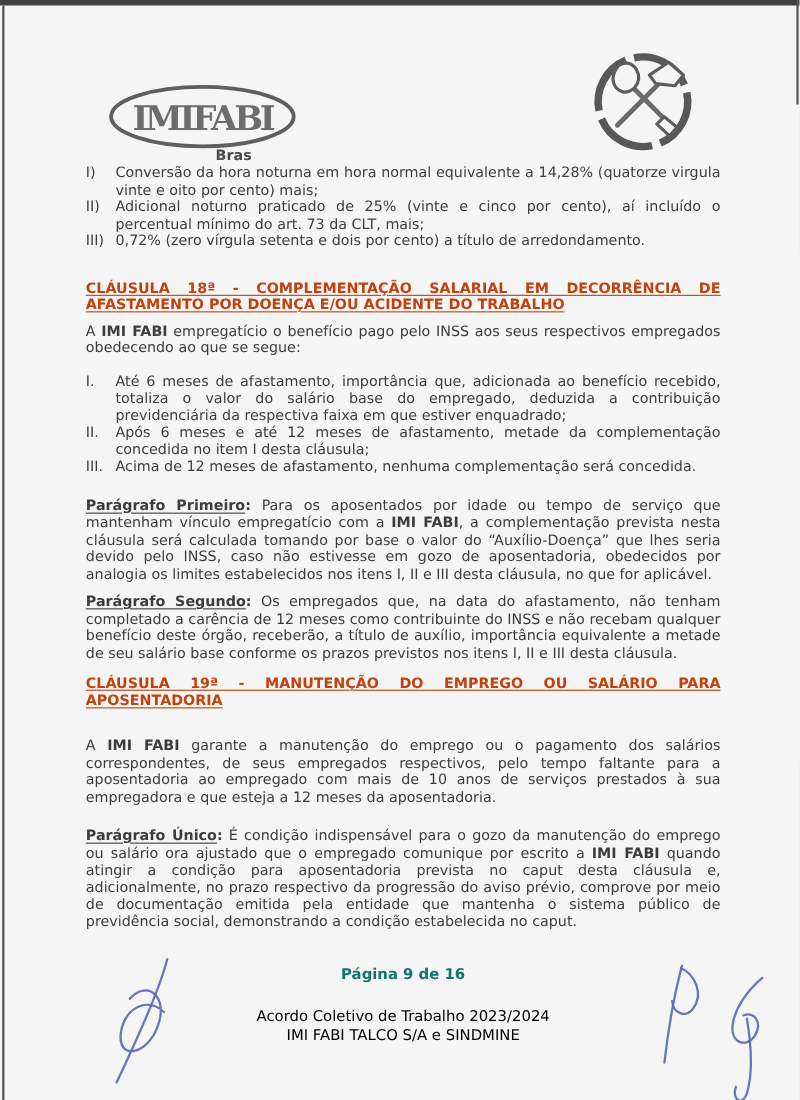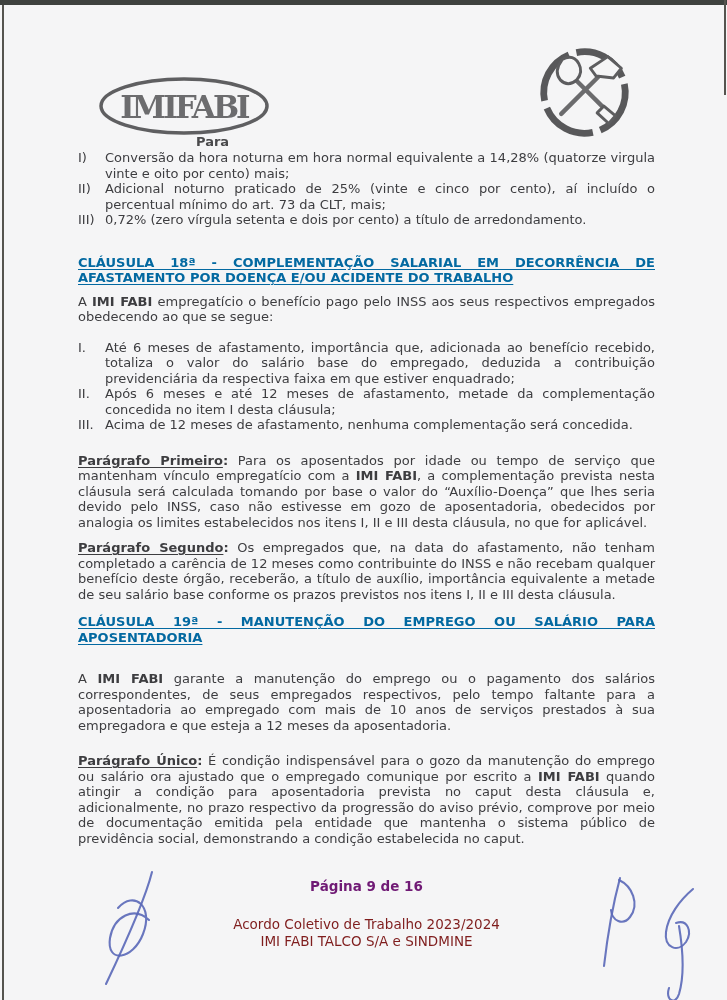--- a/index.html
+++ b/index.html
@@ -34,36 +34,36 @@
   }
   .emblem { position:absolute; left:536px; top:44px; width:97px; height:97px; }
 
   
   .content { padding:0 72px 0 78px; font-size:13px; line-height:15.5px; }
   .jp { text-align:justify; margin:0; }
   .hang { display:flex; }
   .hang .mk { flex:0 0 27px; }
   .hang .tx { flex:1; text-align:justify; }
   .clause-title {
-    font-weight:bold; color:#0369a1;
+    font-weight:bold; color:#c2410c;
     text-decoration:underline; text-underline-offset:2px;
     margin-top:27px;
   }
   .clause-title .l1 { text-align:justify; text-align-last:justify; }
   .mt8  { margin-top:8px; }
   .mt9  { margin-top:26px; }
   .mt10 { margin-top:10px; }
   .mt15 { margin-top:15px; }
   .mt17 { margin-top:20px; }
   .mt18 { margin-top:18px; }
   .mt20 { margin-top:20px; }
 
   
-  .page-label { margin-top:33px; text-align:center; font-weight:bold; font-size:13.5px; color:#701a75; }
-  .doc-footer { margin-top:21px; text-align:center; font-size:13.5px; line-height:17px; color:#7f1d1d; }
+  .page-label { margin-top:33px; text-align:center; font-weight:bold; font-size:13.5px; color:#0f766e; }
+  .doc-footer { margin-top:21px; text-align:center; font-size:13.5px; line-height:17px; color:#000000; }
 
   
   .signatures { position:absolute; inset:0; width:727px; height:1000px; pointer-events:none; }
   .sig { fill:none; stroke:#5a68b8; stroke-width:2.1; stroke-linecap:round; stroke-linejoin:round; opacity:.9; }
 
   
   .ring { fill:none; stroke:#58585a; stroke-width:7; }
   .tool-shaft { stroke:#6b6b6d; stroke-width:4.5; fill:none; stroke-linecap:round; }
   .tool-outline { stroke:#5d5d5f; stroke-width:3; fill:#f5f5f6; stroke-linejoin:round; }
   .logo-ellipse { fill:none; stroke:#5f5f61; stroke-width:3.5; }
@@ -77,21 +77,21 @@
   <div class="scan-line-left"></div>
   <div class="scan-line-right"></div>
 
   <div class="header">
     <div class="logo-wrap">
       <svg class="logo-svg" viewBox="0 0 172 62">
         <ellipse class="logo-ellipse" cx="86" cy="30" rx="83" ry="27"></ellipse>
         <text class="logo-text" x="86" y="42" text-anchor="middle">IMIFABI</text>
       </svg>
     </div>
-    <div class="logo-sub">Para</div>
+    <div class="logo-sub">Bras</div>
     <svg class="emblem" viewBox="0 0 100 100">
       <circle class="ring" cx="50" cy="50" r="42" stroke-dasharray="58 8" transform="rotate(-12 50 50)"></circle>
       <line class="tool-shaft" x1="38" y1="34" x2="74" y2="70"></line>
       <line class="tool-shaft" x1="72" y1="26" x2="26" y2="72"></line>
       <path class="tool-outline" d="M27,16 Q38,10 44,20 Q49,29 42,37 Q33,45 25,37 Q18,28 27,16 Z"></path>
       <path class="tool-outline" d="M56,25 L74,13 L88,25 L80,35 L62,33 Z"></path>
       <path class="tool-outline" d="M70,64 L82,74 L75,82 L63,71 Z"></path>
     </svg>
   </div>
 

